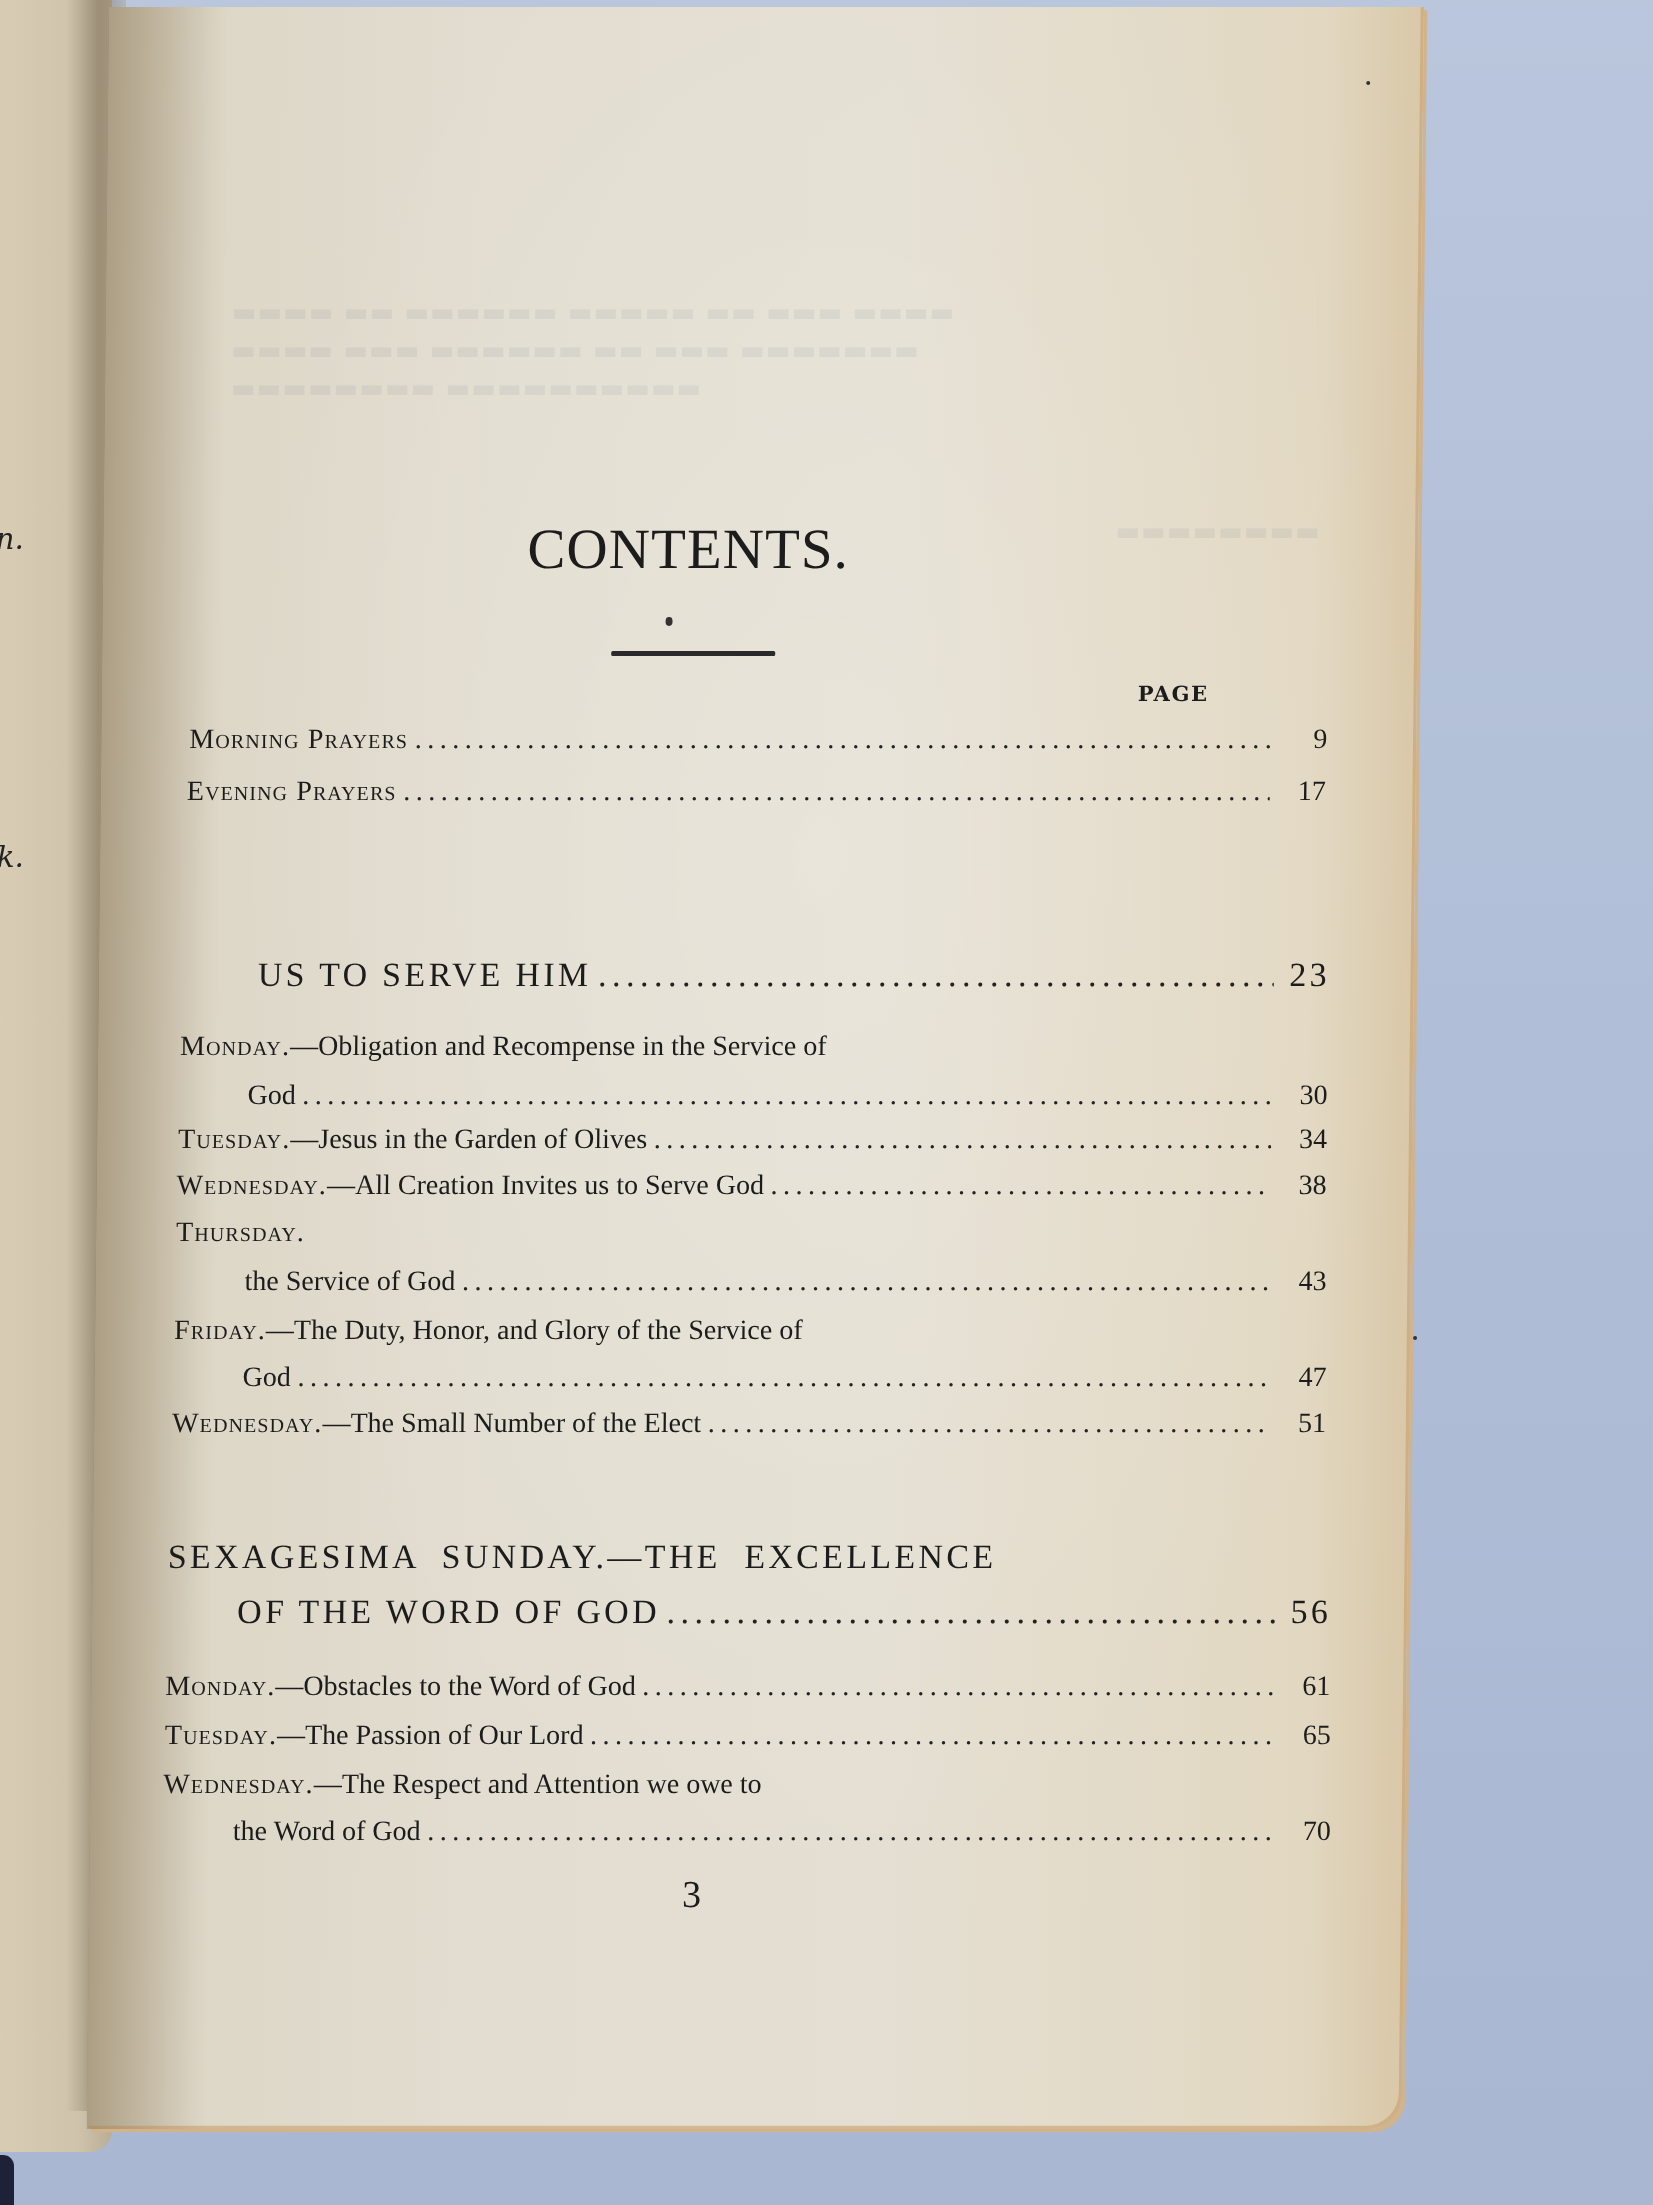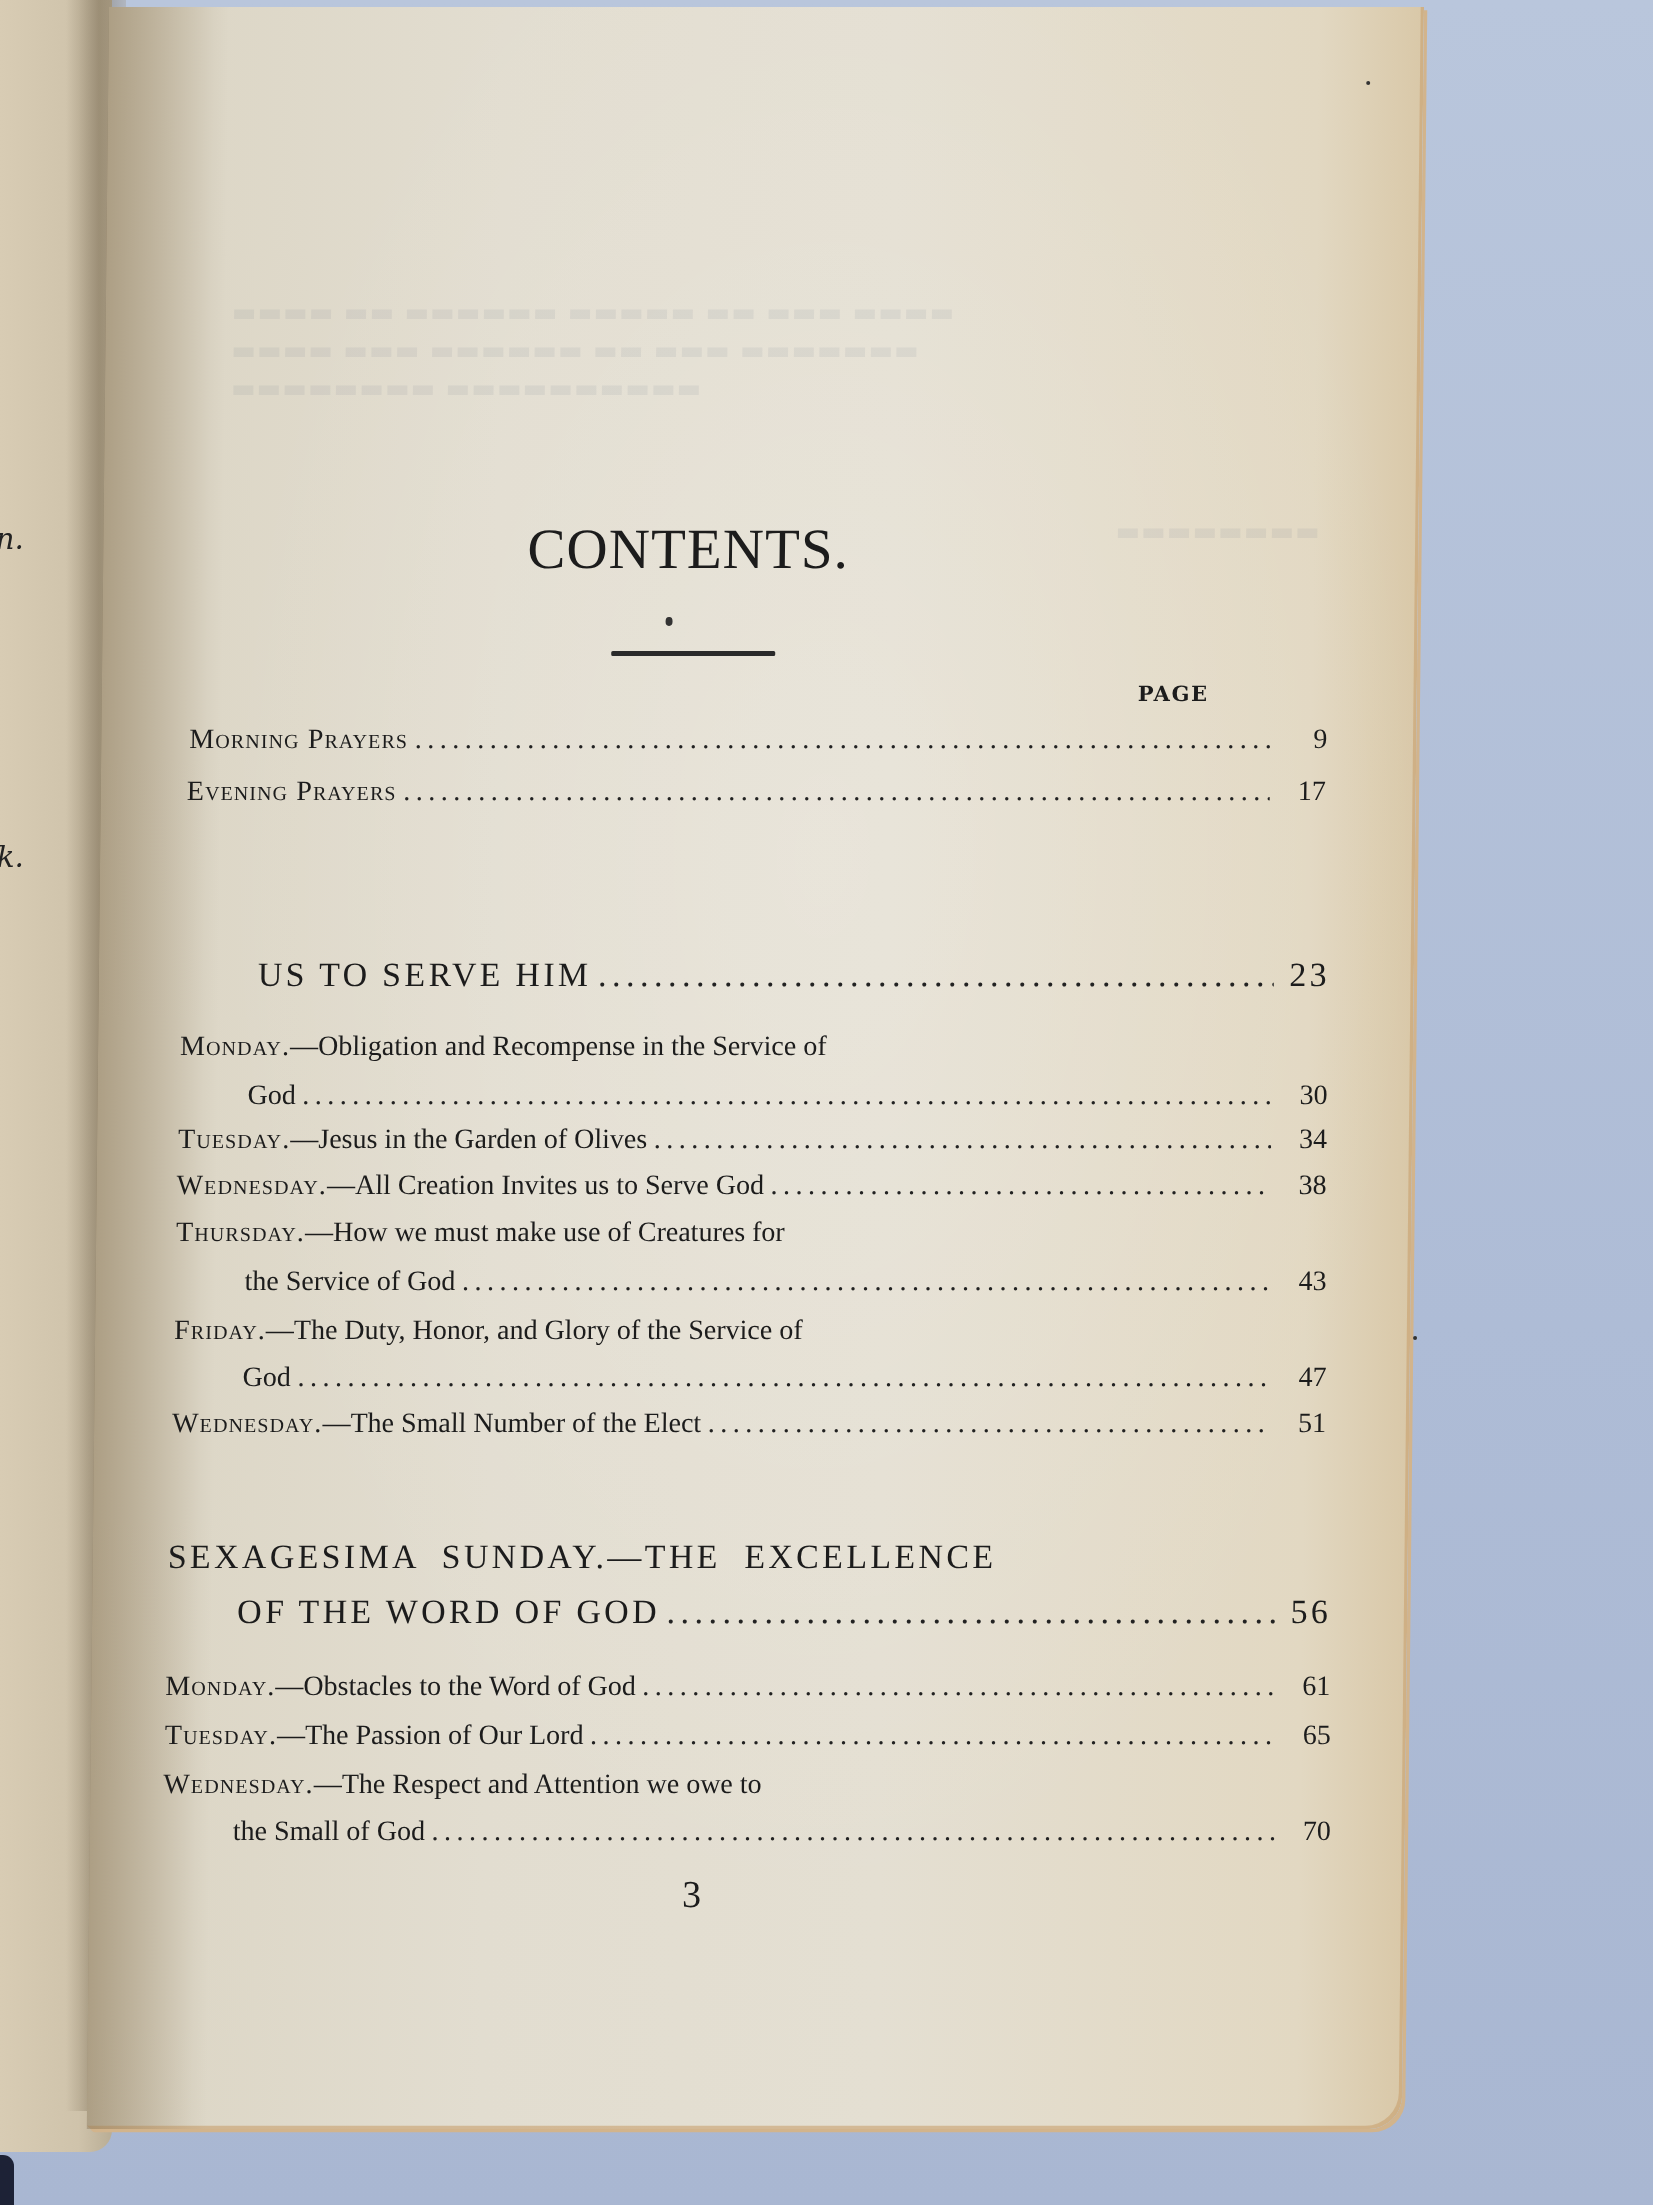--- a/index.html
+++ b/index.html
@@ -141,21 +141,20 @@
 
   <div class="entry" style="left:80px; top:1162px; width:1150px;">
     <span class="sc">Wednesday.</span>
     <span>—All Creation Invites us to Serve God</span>
     <span class="lead"></span>
     <span class="num">38</span>
   </div>
 
   <div class="entry" style="left:80px; top:1209px;">
     <span class="sc">Thursday.</span>
-    <span>—How we must make use of Creatures for</span>
   </div>
   <div class="entry" style="left:149px; top:1258px; width:1082px;">
     <span>the Service of God</span>
     <span class="lead"></span>
     <span class="num">43</span>
   </div>
 
   <div class="entry" style="left:79px; top:1307px;">
     <span class="sc">Friday.</span>
     <span>—The Duty, Honor, and Glory of the Service of</span>
@@ -194,20 +193,20 @@
     <span>—The Passion of Our Lord</span>
     <span class="lead"></span>
     <span class="num">65</span>
   </div>
 
   <div class="entry" style="left:73px; top:1761px;">
     <span class="sc">Wednesday.</span>
     <span>—The Respect and Attention we owe to</span>
   </div>
   <div class="entry" style="left:143px; top:1808px; width:1098px;">
-    <span>the Small of God</span>
+    <span>the Word of God</span>
     <span class="lead"></span>
     <span class="num">70</span>
   </div>
 
   <div class="folio">3</div>
 </div>
 
 
 </body></html>

